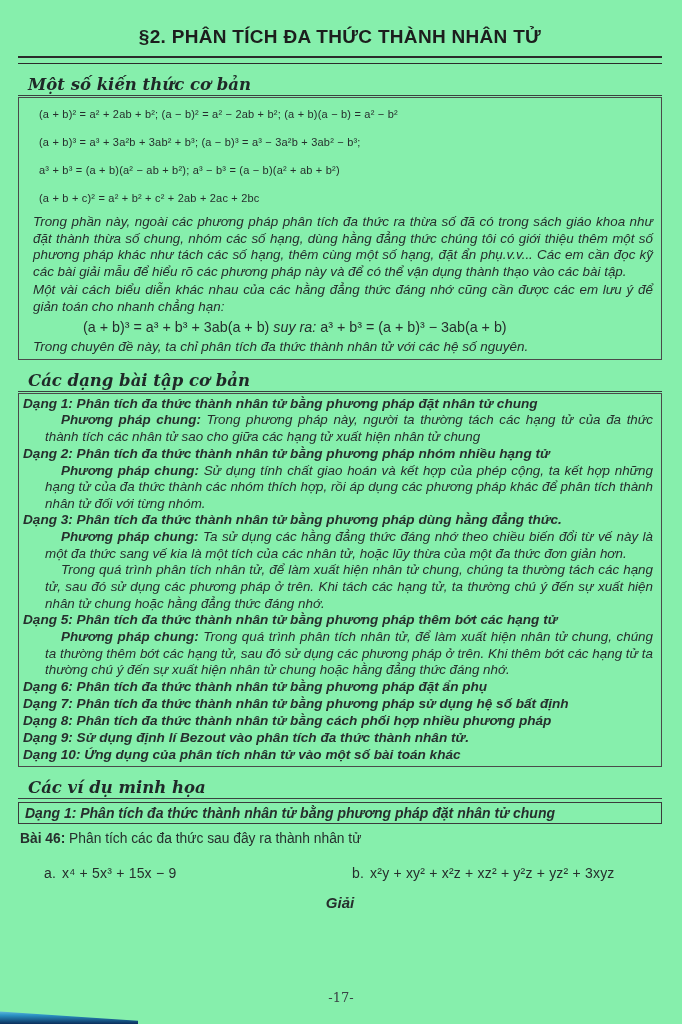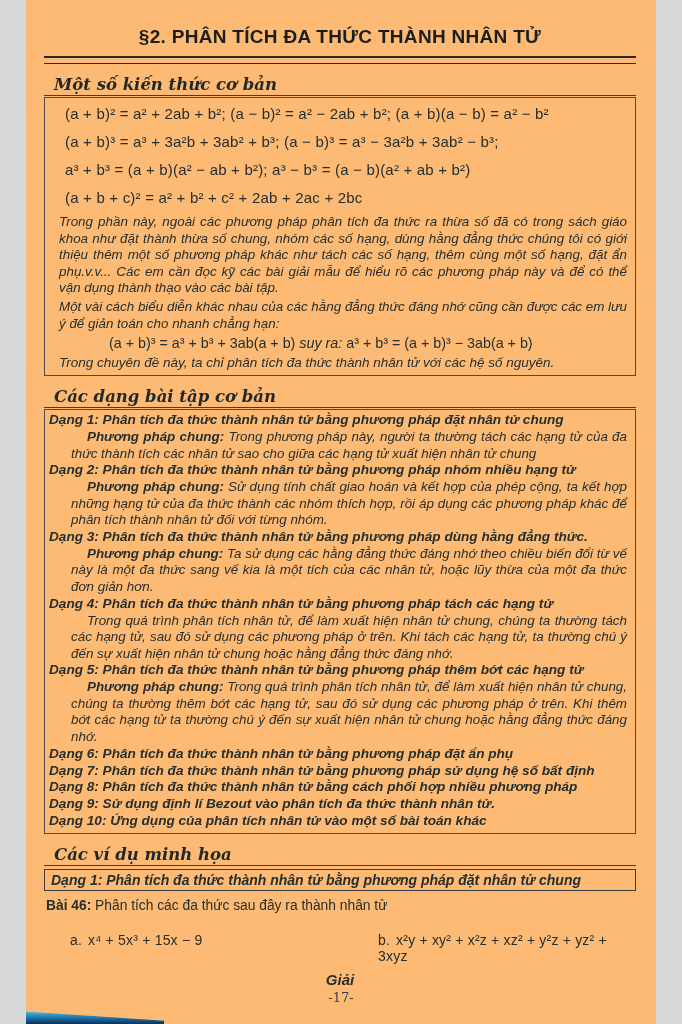--- a/index.html
+++ b/index.html
@@ -1,20 +1,20 @@
 <!DOCTYPE html>
 <html><head>
 <meta charset="utf-8">
 <style>
   html,body{margin:0;padding:0;background:#d8d8d8;}
   .page{
     position:relative;
-    width:630px;height:1024px;
+    width:682px;height:1024px;
     margin:0 auto;
-    background:#fdba74;
+    background:#86efac;
     font-family:"Liberation Sans",sans-serif;
     color:#262f2d;
     overflow:hidden;
     box-sizing:border-box;
   }
   .inner{padding:26px 20px 0 18px;box-sizing:border-box;}
 
   
   .doc-title{
     text-align:center;font-weight:bold;font-size:19px;letter-spacing:.3px;
@@ -27,21 +27,21 @@
     font-family:"DejaVu Serif",serif;font-weight:bold;font-style:italic;
     font-size:16.5px;color:#1f2928;
     border-bottom:1.4px solid #39413f;
     padding:0 0 1px 10px;margin:11px 0 0 0;
   }
 
   
   .box{border:1.3px solid #4a4a4a;padding:2px 8px 3px 6px;margin-top:1px;}
 
   .kbox-title{font-weight:bold;font-style:italic;font-size:14.5px;line-height:18px;}
-  .identity{font-size:15px;line-height:28px;margin-left:14px;letter-spacing:.2px;white-space:nowrap;}
+  .identity{font-size:11px;line-height:28px;margin-left:14px;letter-spacing:.2px;white-space:nowrap;}
   .para{font-style:italic;font-size:13.4px;line-height:16.6px;text-align:justify;margin:2px 0 0 8px;}
   .derived{font-size:14.3px;margin:3px 0 2px 58px;}
   .derived .conn{font-style:italic;padding:0 4px;}
   .scope{font-style:italic;font-size:13.5px;margin:4px 0 2px 8px;}
 
   
   .dbox{border:1.3px solid #4a4a4a;padding:2px 8px 3px 4px;margin-top:1px;}
   .dtype-heading{font-weight:bold;font-style:italic;font-size:13.6px;line-height:16.9px;}
   .method{font-style:italic;font-size:13.4px;line-height:16.6px;text-align:justify;
           margin:0 0 0 22px;text-indent:16px;}
@@ -52,21 +52,21 @@
     border:1.2px solid #3b3b3b;display:block;
     font-weight:bold;font-style:italic;font-size:14px;line-height:18px;
     padding:1px 6px;margin-top:3px;
   }
   .problem-line{font-size:13.8px;margin:7px 0 0 2px;}
   .problem-label{font-weight:bold;}
   .parts{display:flex;margin-top:19px;font-size:14px;letter-spacing:.2px;}
   .part-a{margin-left:26px;width:308px;}
   .part-b{flex:1;}
   .part-letter{margin-right:6px;}
-  .solution{text-align:center;font-weight:bold;font-style:italic;font-size:15px;margin-top:7px;}
+  .solution{text-align:center;font-weight:bold;font-style:italic;font-size:15px;margin-top:13px;}
 
   
   .page-number{
     position:absolute;bottom:19px;left:0;width:100%;text-align:center;
     font-family:"DejaVu Serif",serif;font-size:13px;color:#394345;
   }
   .corner-wedge{
     position:absolute;left:0;bottom:0;width:138px;height:16px;
     background:linear-gradient(to bottom,#8fdaef 0%,#2b92c4 45%,#0a2f5c 100%);
     clip-path:polygon(0 22%, 100% 80%, 100% 100%, 0 100%);
@@ -98,21 +98,20 @@
 
       <div class="dtype-heading">Dạng 1: Phân tích đa thức thành nhân tử bằng phương pháp đặt nhân tử chung</div>
       <p class="method"><span class="mlabel">Phương pháp chung:</span> <span>Trong phương pháp này, người ta thường tách các hạng tử của đa thức thành tích các nhân tử sao cho giữa các hạng tử xuất hiện nhân tử chung</span></p>
 
       <div class="dtype-heading">Dạng 2: Phân tích đa thức thành nhân tử bằng phương pháp nhóm nhiều hạng tử</div>
       <p class="method"><span class="mlabel">Phương pháp chung:</span> <span>Sử dụng tính chất giao hoán và kết hợp của phép cộng, ta kết hợp những hạng tử của đa thức thành các nhóm thích hợp, rồi áp dụng các phương pháp khác để phân tích thành nhân tử đối với từng nhóm.</span></p>
 
       <div class="dtype-heading">Dạng 3: Phân tích đa thức thành nhân tử bằng phương pháp dùng hằng đẳng thức.</div>
       <p class="method"><span class="mlabel">Phương pháp chung:</span> <span>Ta sử dụng các hằng đẳng thức đáng nhớ theo chiều biến đổi từ vế này là một đa thức sang vế kia là một tích của các nhân tử, hoặc lũy thừa của một đa thức đơn giản hơn.</span></p>
 
-      <div class="dtype-heading">Dạng 4: Phân tích đa thức thành nhân tử bằng phương pháp tách các hạng tử</div>
       <p class="method"><span class="mlabel"></span> <span>Trong quá trình phân tích nhân tử, để làm xuất hiện nhân tử chung, chúng ta thường tách các hạng tử, sau đó sử dụng các phương pháp ở trên. Khi tách các hạng tử, ta thường chú ý đến sự xuất hiện nhân tử chung hoặc hằng đẳng thức đáng nhớ.</span></p>
 
       <div class="dtype-heading">Dạng 5: Phân tích đa thức thành nhân tử bằng phương pháp thêm bớt các hạng tử</div>
       <p class="method"><span class="mlabel">Phương pháp chung:</span> <span>Trong quá trình phân tích nhân tử, để làm xuất hiện nhân tử chung, chúng ta thường thêm bớt các hạng tử, sau đó sử dụng các phương pháp ở trên. Khi thêm bớt các hạng tử ta thường chú ý đến sự xuất hiện nhân tử chung hoặc hằng đẳng thức đáng nhớ.</span></p>
 
       <div class="dtype-heading">Dạng 6: Phân tích đa thức thành nhân tử bằng phương pháp đặt ẩn phụ</div>
       <div class="dtype-heading">Dạng 7: Phân tích đa thức thành nhân tử bằng phương pháp sử dụng hệ số bất định</div>
       <div class="dtype-heading">Dạng 8: Phân tích đa thức thành nhân tử bằng cách phối hợp nhiều phương pháp</div>
       <div class="dtype-heading">Dạng 9: Sử dụng định lí Bezout vào phân tích đa thức thành nhân tử.</div>
       <div class="dtype-heading">Dạng 10: Ứng dụng của phân tích nhân tử vào một số bài toán khác</div>

